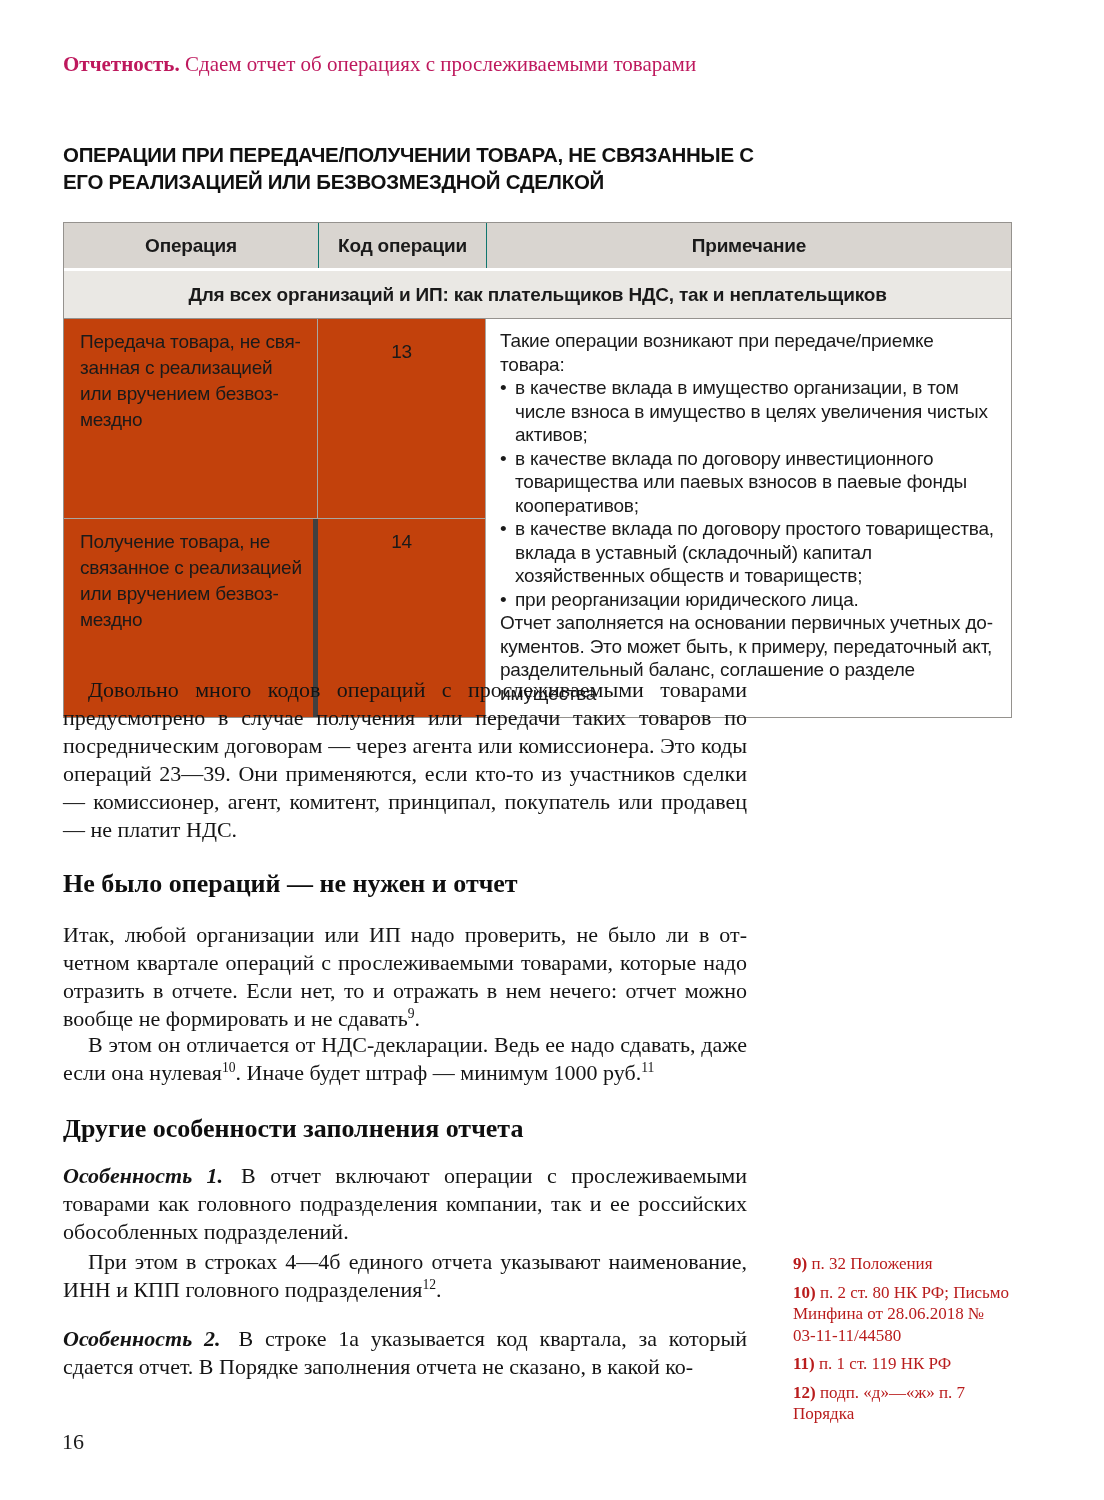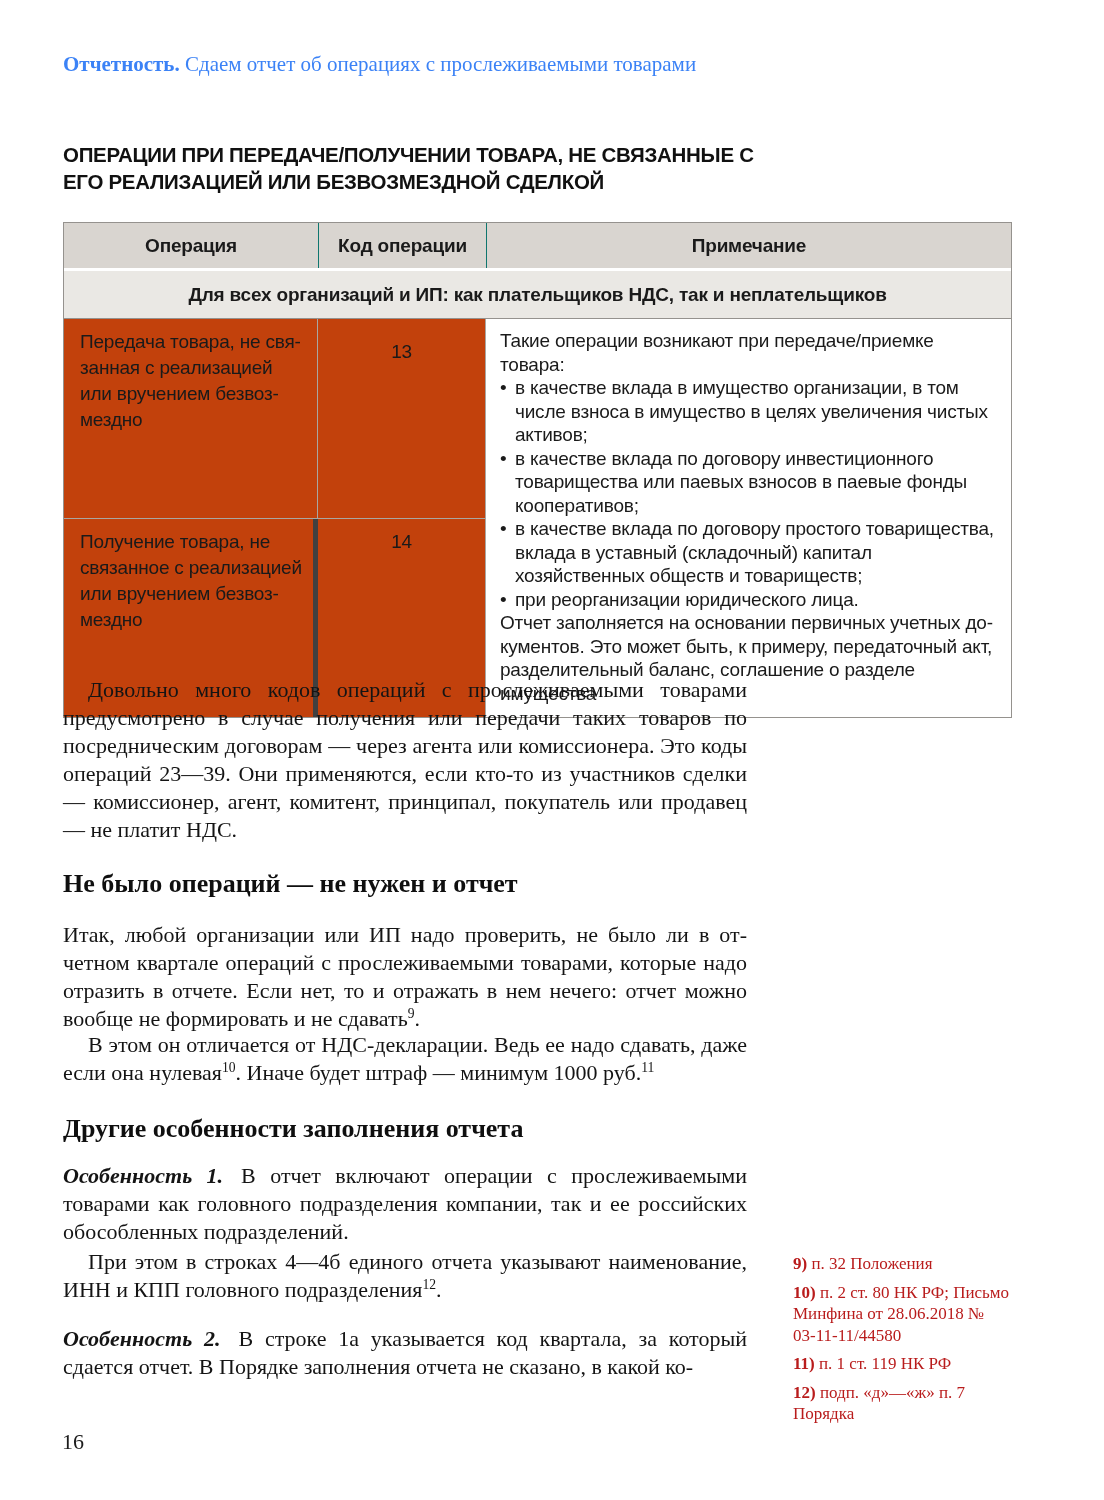--- a/index.html
+++ b/index.html
@@ -4,21 +4,21 @@
 <style>
   html,body{margin:0;padding:0;}
   body{
     width:1104px;height:1500px;position:relative;background:#ffffff;
     font-family:"Liberation Serif",serif;color:#161616;
     -webkit-font-smoothing:antialiased;
   }
   .abs{position:absolute;}
 
   
-  .kicker{left:63px;top:52px;font-size:21px;color:#3b82f6;white-space:nowrap;}
+  .kicker{left:63px;top:52px;font-size:21px;color:#be185d;white-space:nowrap;}
   .kicker .kbold{font-weight:bold;}
 
   
   .section-title{
     left:63px;top:141px;width:700px;
     font-family:"Liberation Sans",sans-serif;font-weight:bold;
     font-size:20.5px;line-height:27px;letter-spacing:-0.3px;color:#111;
   }
 
   

